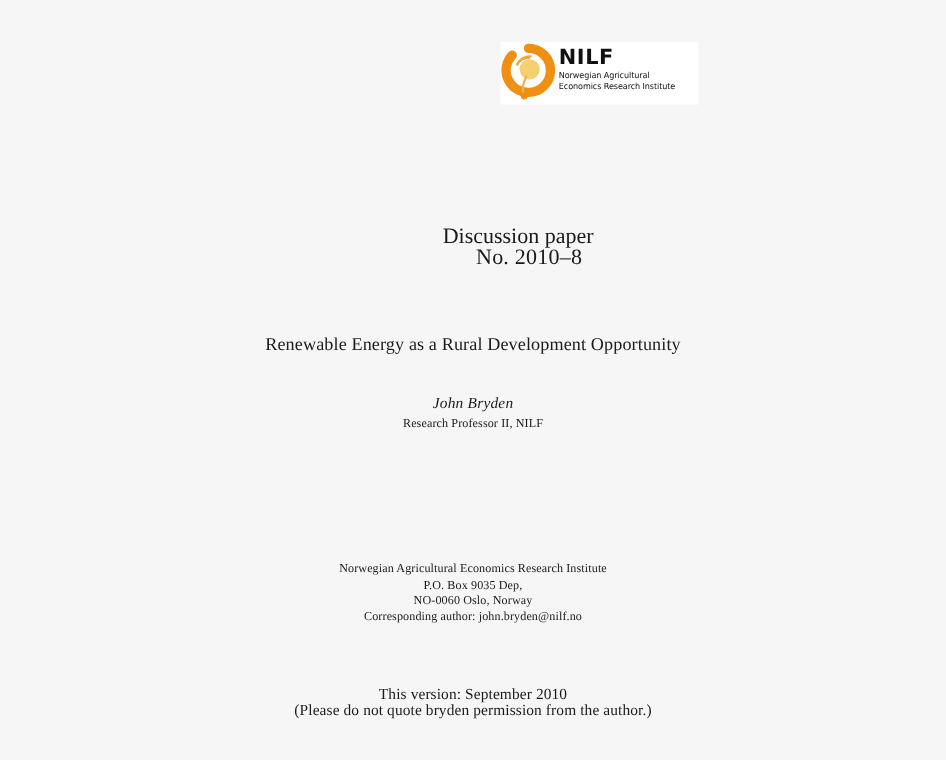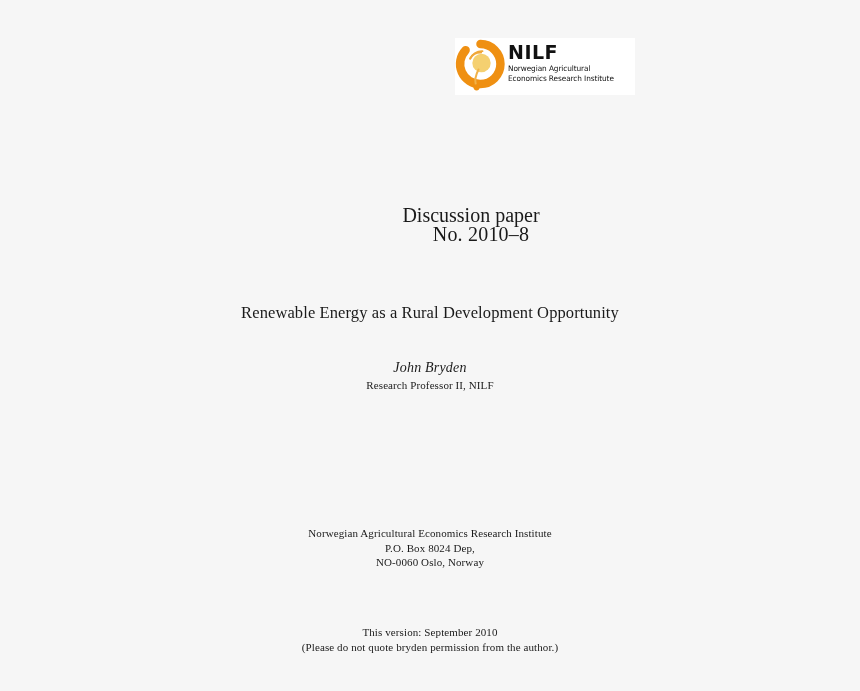--- a/index.html
+++ b/index.html
@@ -104,26 +104,25 @@
     line-height: 14px;
     margin-top: 2px;
     letter-spacing: 0.1px;
   }
 
   .address-block {
     top: 510px;
     font-size: 11px;
     line-height: 14.6px;
     letter-spacing: 0.1px;
-    margin-top: 16px;
   }
 
   .version-block {
     top: 625px;
-    font-size: 11px;
+    font-size: 14px;
     line-height: 14.6px;
     letter-spacing: 0.1px;
   }
 </style>
 </head>
 <body>
 
 <div class="page">
 
   <div class="logo-block">
@@ -162,22 +161,23 @@
 
   <div class="center-block doc-title">Renewable Energy as a Rural Development Opportunity</div>
 
   <div class="center-block author-block">
     <div class="author-name">John Bryden</div>
     <div class="author-affil">Research Professor II, NILF</div>
   </div>
 
   <div class="center-block address-block">
     <div>Norwegian Agricultural Economics Research Institute</div>
-    <div>P.O. Box 8024 Dep,</div>
+    <div>P.O. Box 9035 Dep,</div>
     <div>NO-0060 Oslo, Norway</div>
+    <div>Corresponding author: john.bryden@nilf.no</div>
   </div>
 
   <div class="center-block version-block">
     <div>This version: September 2010</div>
     <div>(Please do not quote bryden permission from the author.)</div>
   </div>
 
 </div>
 
 </body></html>

